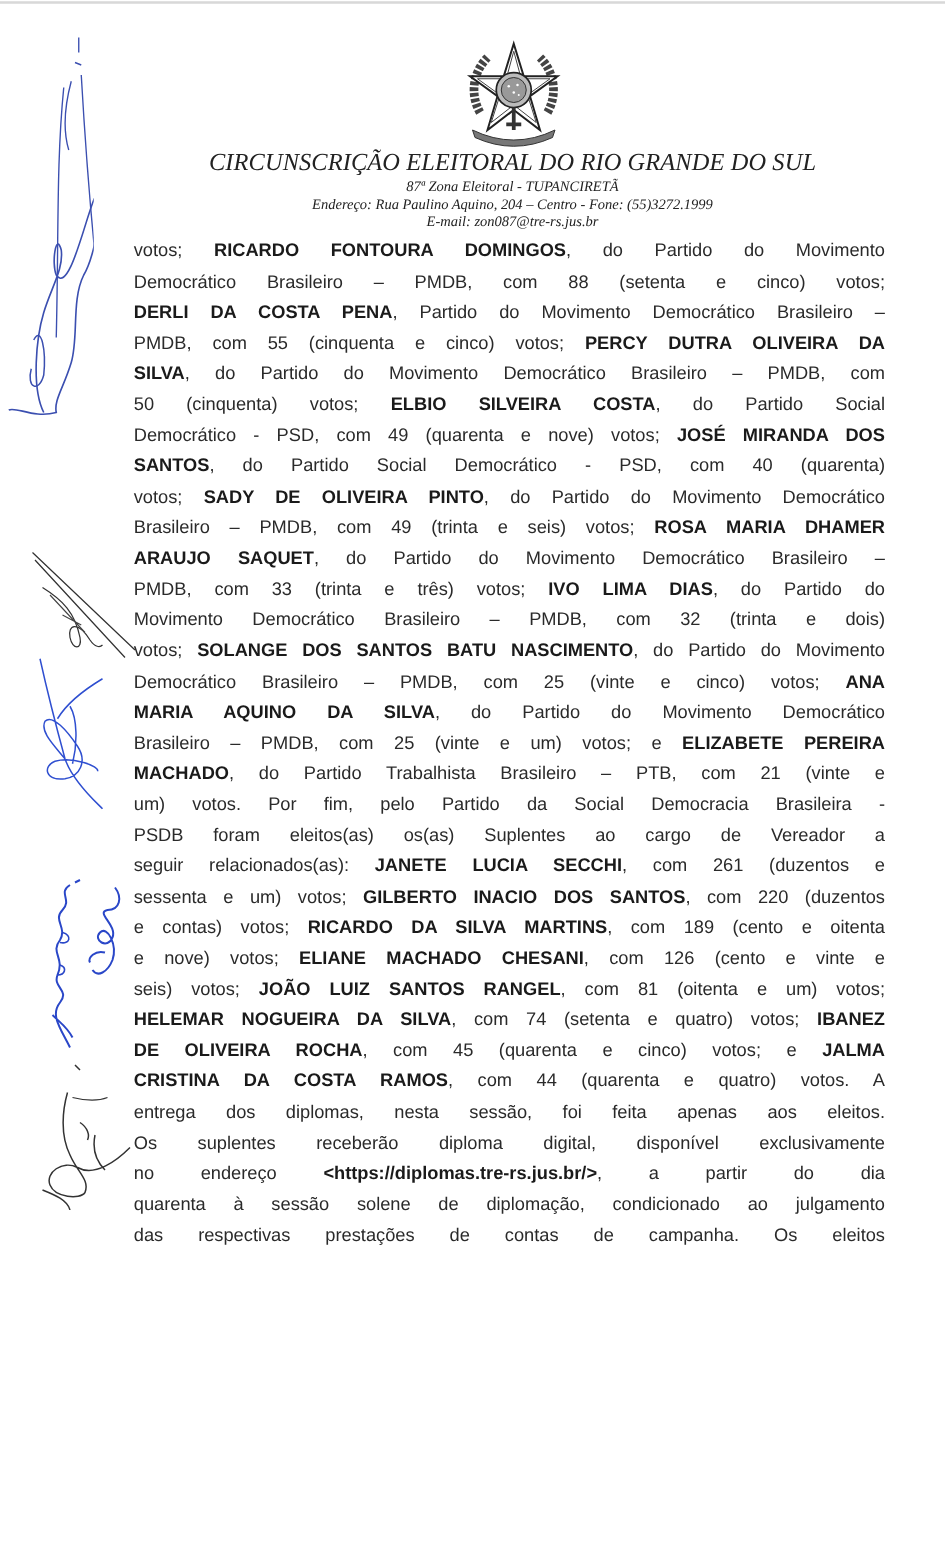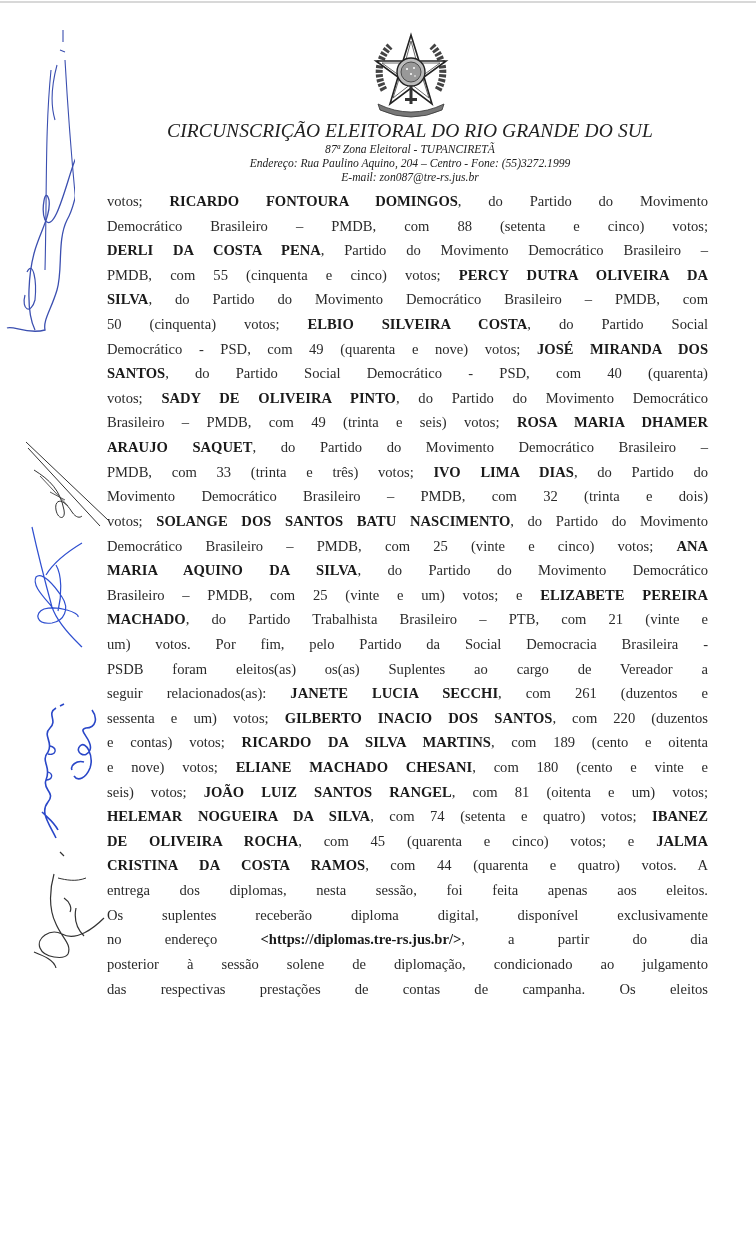--- a/index.html
+++ b/index.html
@@ -10,21 +10,21 @@
   .top-rule { position: absolute; left: 0; top: 1px; width: 756px; height: 2px; background: #d8d8d8; }
   .crest { position: absolute; left: 370px; top: 32px; width: 82px; height: 86px; }
   .header { position: absolute; left: 0; width: 756px; text-align: center; font-style: italic; }
   .h-title { top: 120px; left: 100px; width: 620px; font-size: 19.5px; letter-spacing: 0.1px; color: #222; white-space: nowrap; }
   .h-sub { font-size: 11.6px; color: #222; white-space: nowrap; left: 100px; width: 620px; }
   .h-zone { top: 143px; }
   .h-addr { top: 157px; }
   .h-mail { top: 171px; }
   .body-text {
     position: absolute; left: 107px; top: 189px; width: 601px;
-    font-family: Liberation Serif, serif; font-size: 14.6px; color: #2a2a2a;
+    font-family: Liberation Sans, sans-serif; font-size: 14.6px; color: #2a2a2a;
   }
   .line {
     height: 24.62px; line-height: 24.62px; text-align: justify; text-align-last: justify;
     white-space: nowrap; overflow: visible; word-spacing: 0;
   }
   .line b { font-weight: bold; color: #1a1a1a; }
   .sig { position: absolute; }
   svg { display: block; }
 </style>
 </head>
@@ -77,29 +77,29 @@
     <div class="line"><span>votos; </span><b>SOLANGE DOS SANTOS BATU NASCIMENTO</b><span>, do Partido do Movimento</span></div>
     <div class="line"><span>Democrático Brasileiro – PMDB, com 25 (vinte e cinco) votos; </span><b>ANA</b></div>
     <div class="line"><b>MARIA AQUINO DA SILVA</b><span>, do Partido do Movimento Democrático</span></div>
     <div class="line"><span>Brasileiro – PMDB, com 25 (vinte e um) votos; e </span><b>ELIZABETE PEREIRA</b></div>
     <div class="line"><b>MACHADO</b><span>, do Partido Trabalhista Brasileiro – PTB,  com 21 (vinte e</span></div>
     <div class="line"><span>um) votos. Por fim, pelo Partido da Social Democracia Brasileira -</span></div>
     <div class="line"><span>PSDB foram eleitos(as) os(as) Suplentes ao cargo de Vereador a</span></div>
     <div class="line"><span>seguir relacionados(as): </span><b>JANETE LUCIA SECCHI</b><span>, com 261 (duzentos e</span></div>
     <div class="line"><span>sessenta e um) votos; </span><b>GILBERTO INACIO DOS SANTOS</b><span>, com 220 (duzentos</span></div>
     <div class="line"><span>e contas) votos; </span><b>RICARDO DA SILVA MARTINS</b><span>, com 189 (cento e oitenta</span></div>
-    <div class="line"><span>e nove) votos; </span><b>ELIANE MACHADO CHESANI</b><span>, com 180 (cento e vinte e</span></div>
+    <div class="line"><span>e nove) votos; </span><b>ELIANE MACHADO CHESANI</b><span>, com 126 (cento e vinte e</span></div>
     <div class="line"><span>seis) votos; </span><b>JOÃO LUIZ SANTOS RANGEL</b><span>, com 81 (oitenta e um) votos;</span></div>
     <div class="line"><b>HELEMAR NOGUEIRA DA SILVA</b><span>, com 74 (setenta e quatro) votos; </span><b>IBANEZ</b></div>
     <div class="line"><b>DE OLIVEIRA ROCHA</b><span>, com 45 (quarenta e cinco) votos; e </span><b>JALMA</b></div>
     <div class="line"><b>CRISTINA DA COSTA RAMOS</b><span>, com 44 (quarenta e quatro) votos. A</span></div>
     <div class="line"><span>entrega dos diplomas, nesta sessão, foi feita apenas aos eleitos.</span></div>
     <div class="line"><span>Os suplentes receberão diploma digital, disponível exclusivamente</span></div>
     <div class="line"><span>no endereço </span><b>&lt;https://diplomas.tre-rs.jus.br/&gt;</b><span>, a partir do dia</span></div>
-    <div class="line"><span>posterior à sessão solene de diplomação, condicionado ao julgamento</span></div>
+    <div class="line"><span>quarenta à sessão solene de diplomação, condicionado ao julgamento</span></div>
     <div class="line"><span>das respectivas prestações de contas de campanha. Os eleitos</span></div>
   </div>
 
 <div class="sig" style="left:5px;top:10px;">
   <svg width="70" height="330" viewBox="0 0 70 330">
     <path d="M58 20 L58 32 M55 40 L60 42 M52 55 C48 70 44 90 50 110 M46 60 C40 120 42 180 40 260 M60 50 C64 120 70 200 82 290" stroke="#3b4fb0" stroke-width="1.1" fill="none"></path>
     <path d="M30 320 C20 300 24 260 30 240 C36 220 46 205 44 190 C40 175 36 200 40 210 C50 225 62 170 70 150 C80 130 74 190 62 210 C52 230 58 260 52 280 C46 300 38 310 40 320 C22 325 8 315 2 318" stroke="#3b4fb0" stroke-width="1.3" fill="none"></path>
     <path d="M22 262 C28 250 32 270 30 290 C26 305 16 300 20 285" stroke="#3b4fb0" stroke-width="1.2" fill="none"></path>
   </svg>
 </div>

